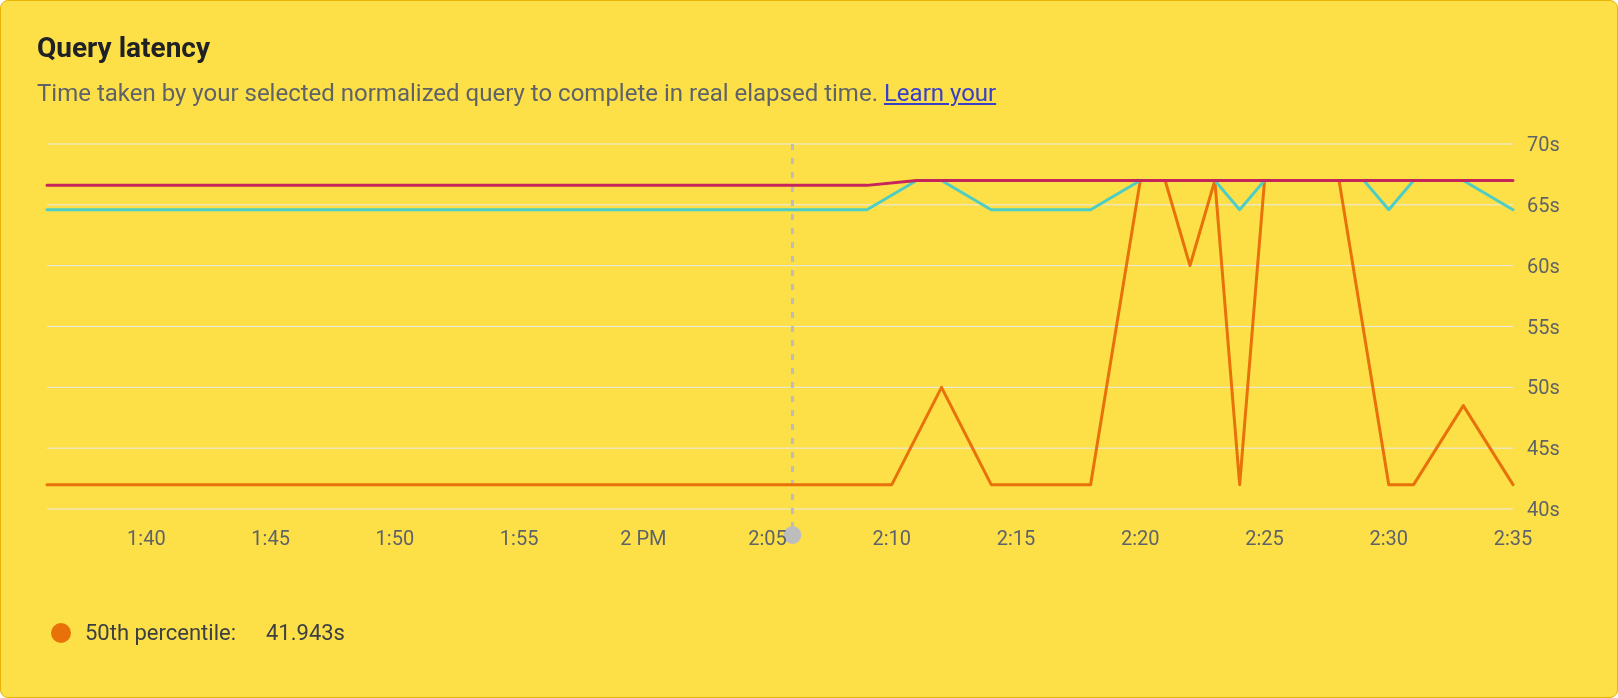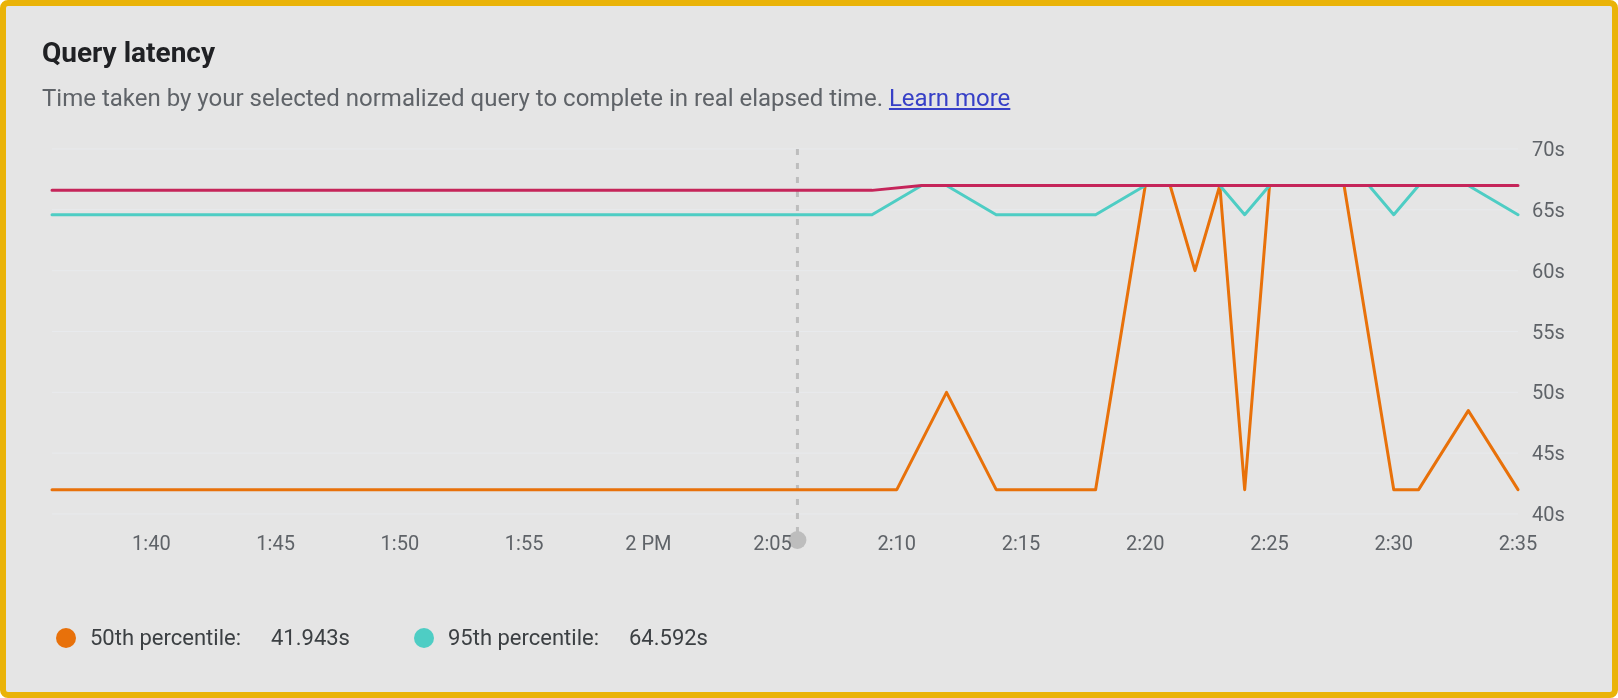--- a/index.html
+++ b/index.html
@@ -6,22 +6,22 @@
     margin: 0;
     padding: 0;
     background: #fff;
     font-family: "Google Sans", "Roboto", Arial, sans-serif;
     color: #202124;
   }
   .card {
     box-sizing: border-box;
     width: 1618px;
     height: 698px;
-    background: #e5e5e5;
-    border: 6px solid #eab308;
+    background: #fde047;
+    border: 1px solid #eab308;
     border-radius: 8px;
     padding: 30px 36px 12px 36px;
     position: relative;
     overflow: hidden;
   }
   .title {
     font-size: 28px;
     font-weight: 700;
     color: #202124;
     line-height: 1.2;
@@ -43,21 +43,21 @@
     position: relative;
     margin-top: 24px;
     height: 480px;
   }
   svg.chart {
     display: block;
   }
   .legend {
     display: flex;
     align-items: center;
-    gap: 64px;
+    gap: 84px;
     margin-top: 6px;
     padding-left: 14px;
     font-size: 22px;
     color: #3c4043;
   }
   .legend-item {
     display: flex;
     align-items: center;
     gap: 14px;
     white-space: nowrap;
@@ -74,21 +74,21 @@
   .grid-line { stroke: #e8eaed; stroke-width: 1; }
   .cursor-line { stroke: #bdbdbd; stroke-width: 3; stroke-dasharray: 6 8; }
   .cursor-dot { fill: #bdbdbd; }
 </style>
 </head>
 <body>
 
 <div class="card">
   <h2 class="title">Query latency</h2>
   <div class="subtitle">
-    <span>Time taken by your selected normalized query to complete in real elapsed time. </span><a href="#">Learn more</a>
+    <span>Time taken by your selected normalized query to complete in real elapsed time. </span><a href="#">Learn your</a>
   </div>
 
   <div class="chart-wrap">
     <svg class="chart" width="1546" height="430" viewBox="0 0 1546 430">
         <line x1="10" y1="375" x2="1476" y2="375" class="grid-line"></line>
         <text x="1490" y="382" class="axis-text" text-anchor="start">40s</text>
         <line x1="10" y1="314.1666666666667" x2="1476" y2="314.1666666666667" class="grid-line"></line>
         <text x="1490" y="321.1666666666667" class="axis-text" text-anchor="start">45s</text>
         <line x1="10" y1="253.33333333333337" x2="1476" y2="253.33333333333337" class="grid-line"></line>
         <text x="1490" y="260.33333333333337" class="axis-text" text-anchor="start">50s</text>
@@ -119,19 +119,14 @@
         <text x="1476" y="411" class="axis-text" text-anchor="middle">2:35</text>
       </svg>
   </div>
 
   <div class="legend">
     <div class="legend-item">
       <span class="swatch" style="background: rgb(232, 113, 10);"></span>
       <span class="legend-label">50th percentile:</span>
       <span class="legend-value">41.943s</span>
     </div>
-    <div class="legend-item">
-      <span class="swatch" style="background: rgb(78, 205, 196);"></span>
-      <span class="legend-label">95th percentile:</span>
-      <span class="legend-value">64.592s</span>
-    </div>
   </div>
 </div>
 
 </body></html>

